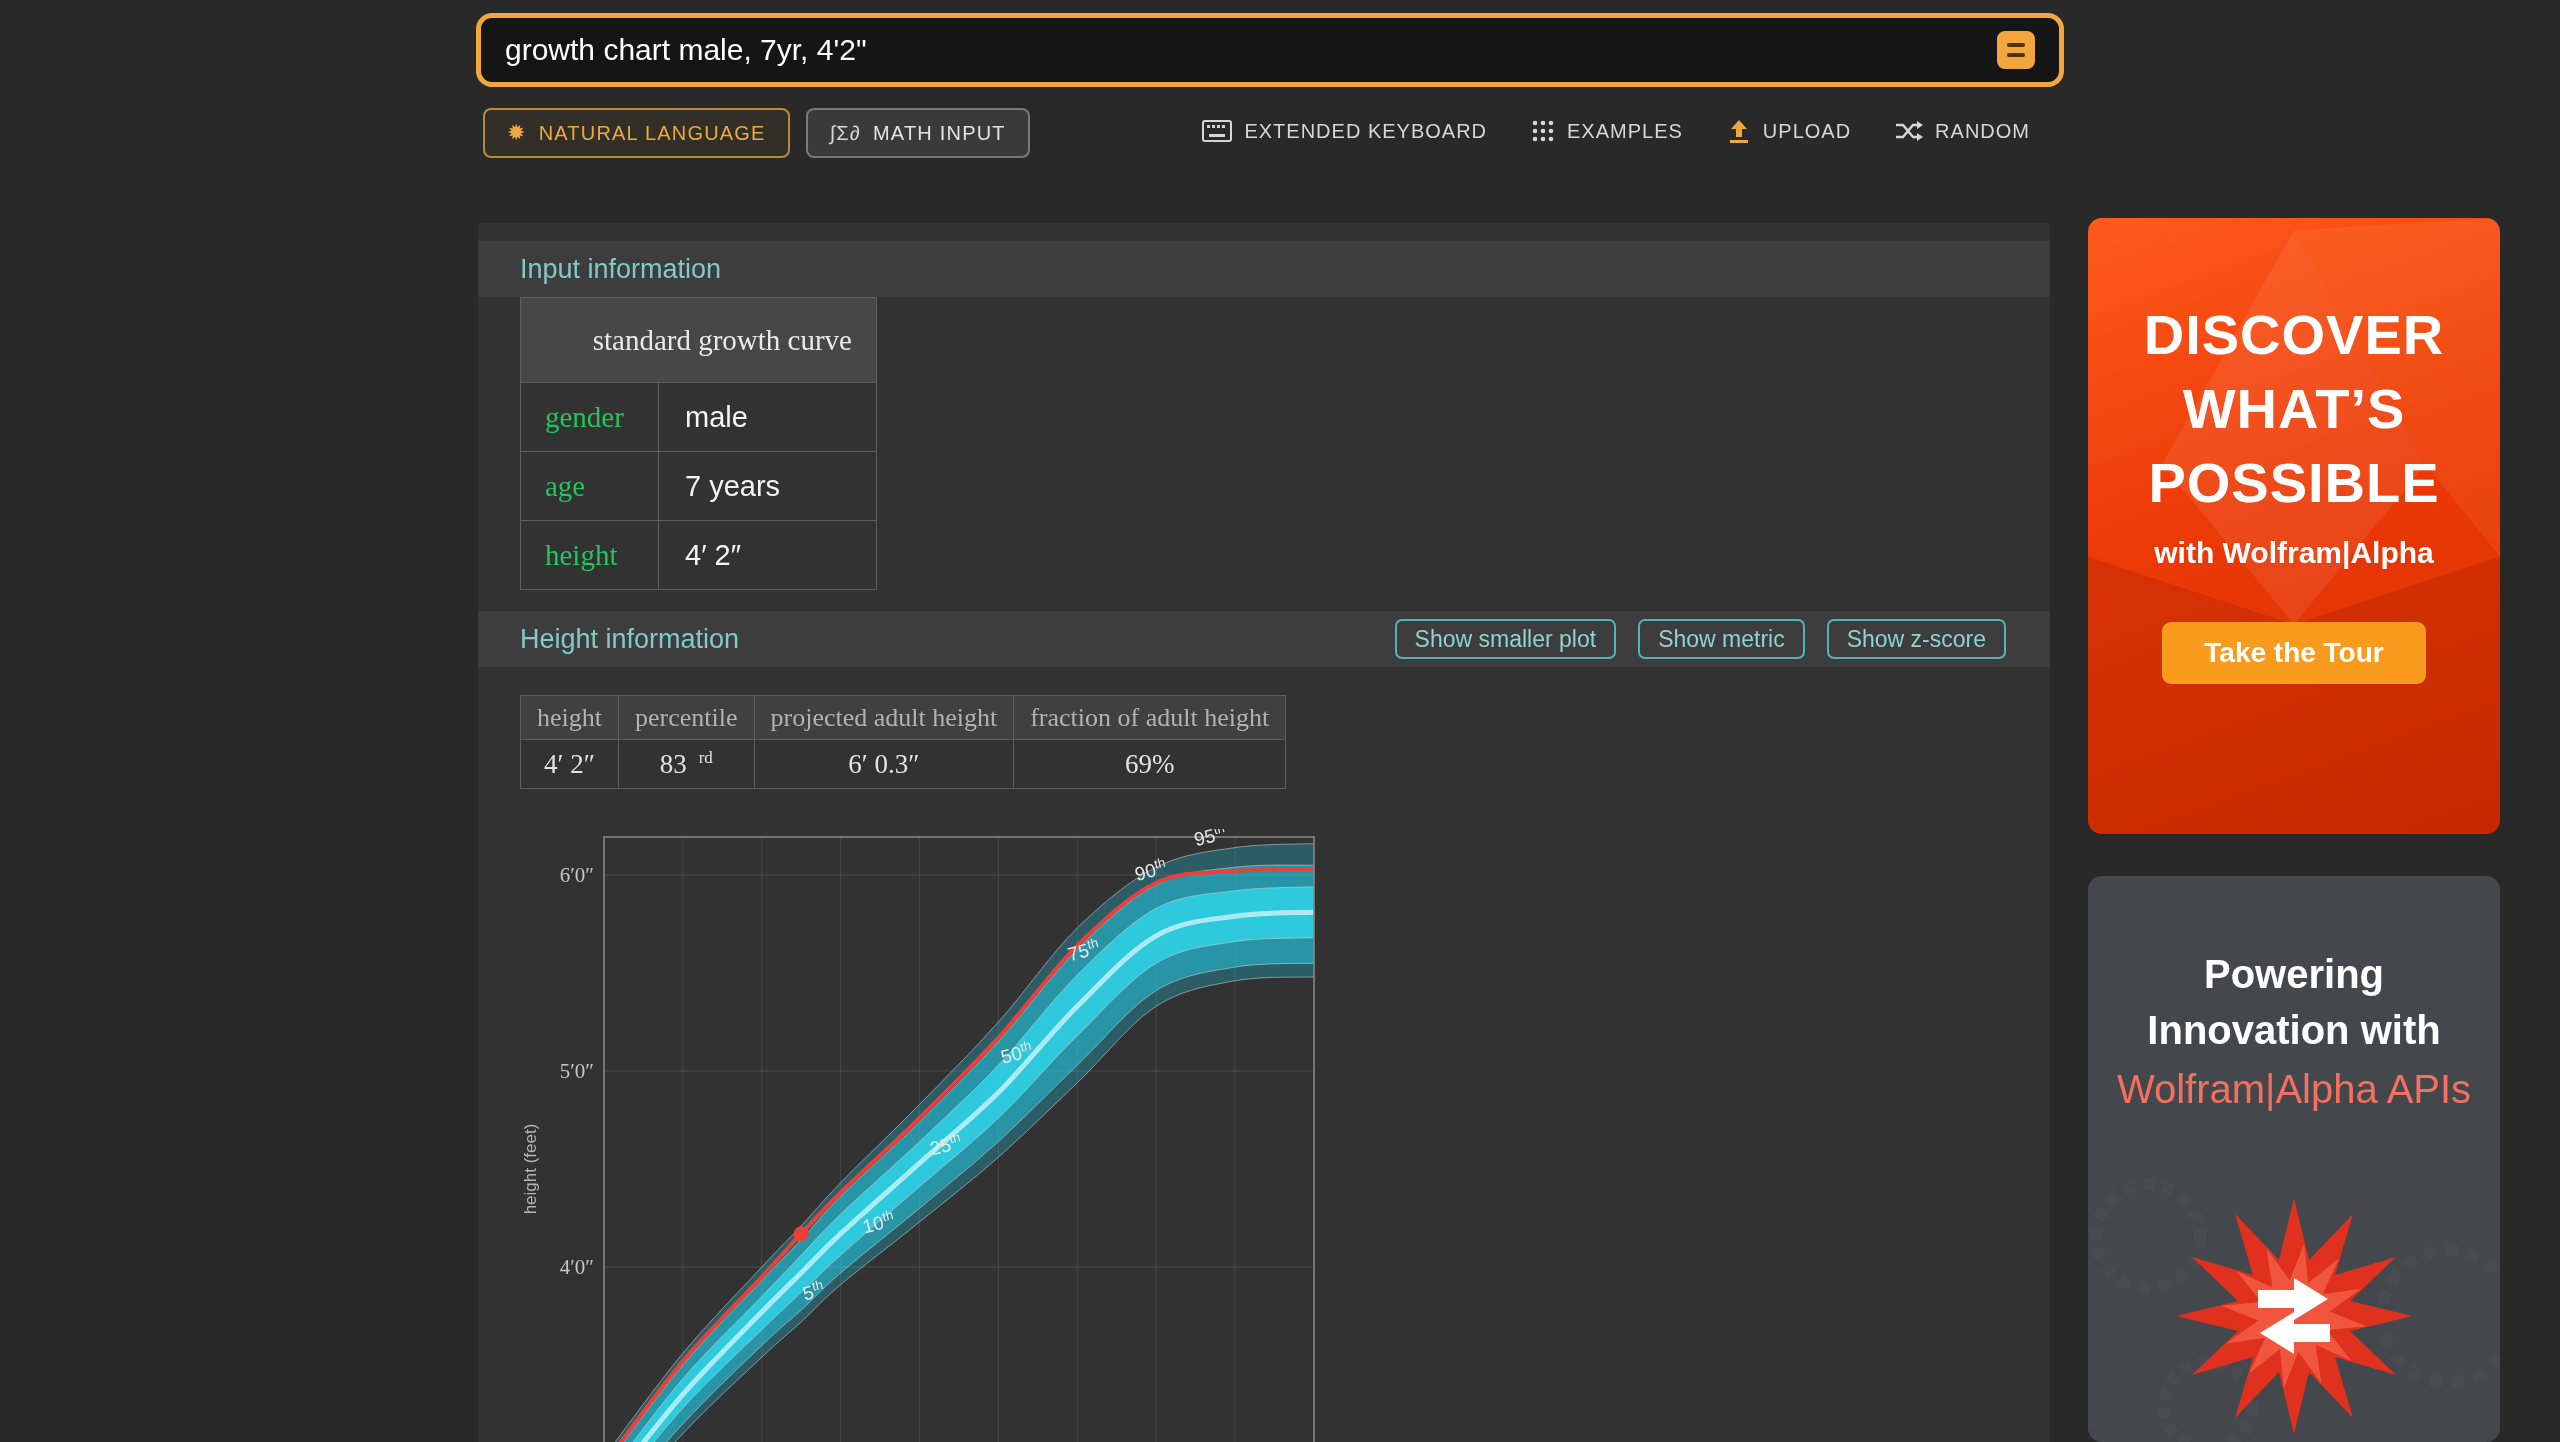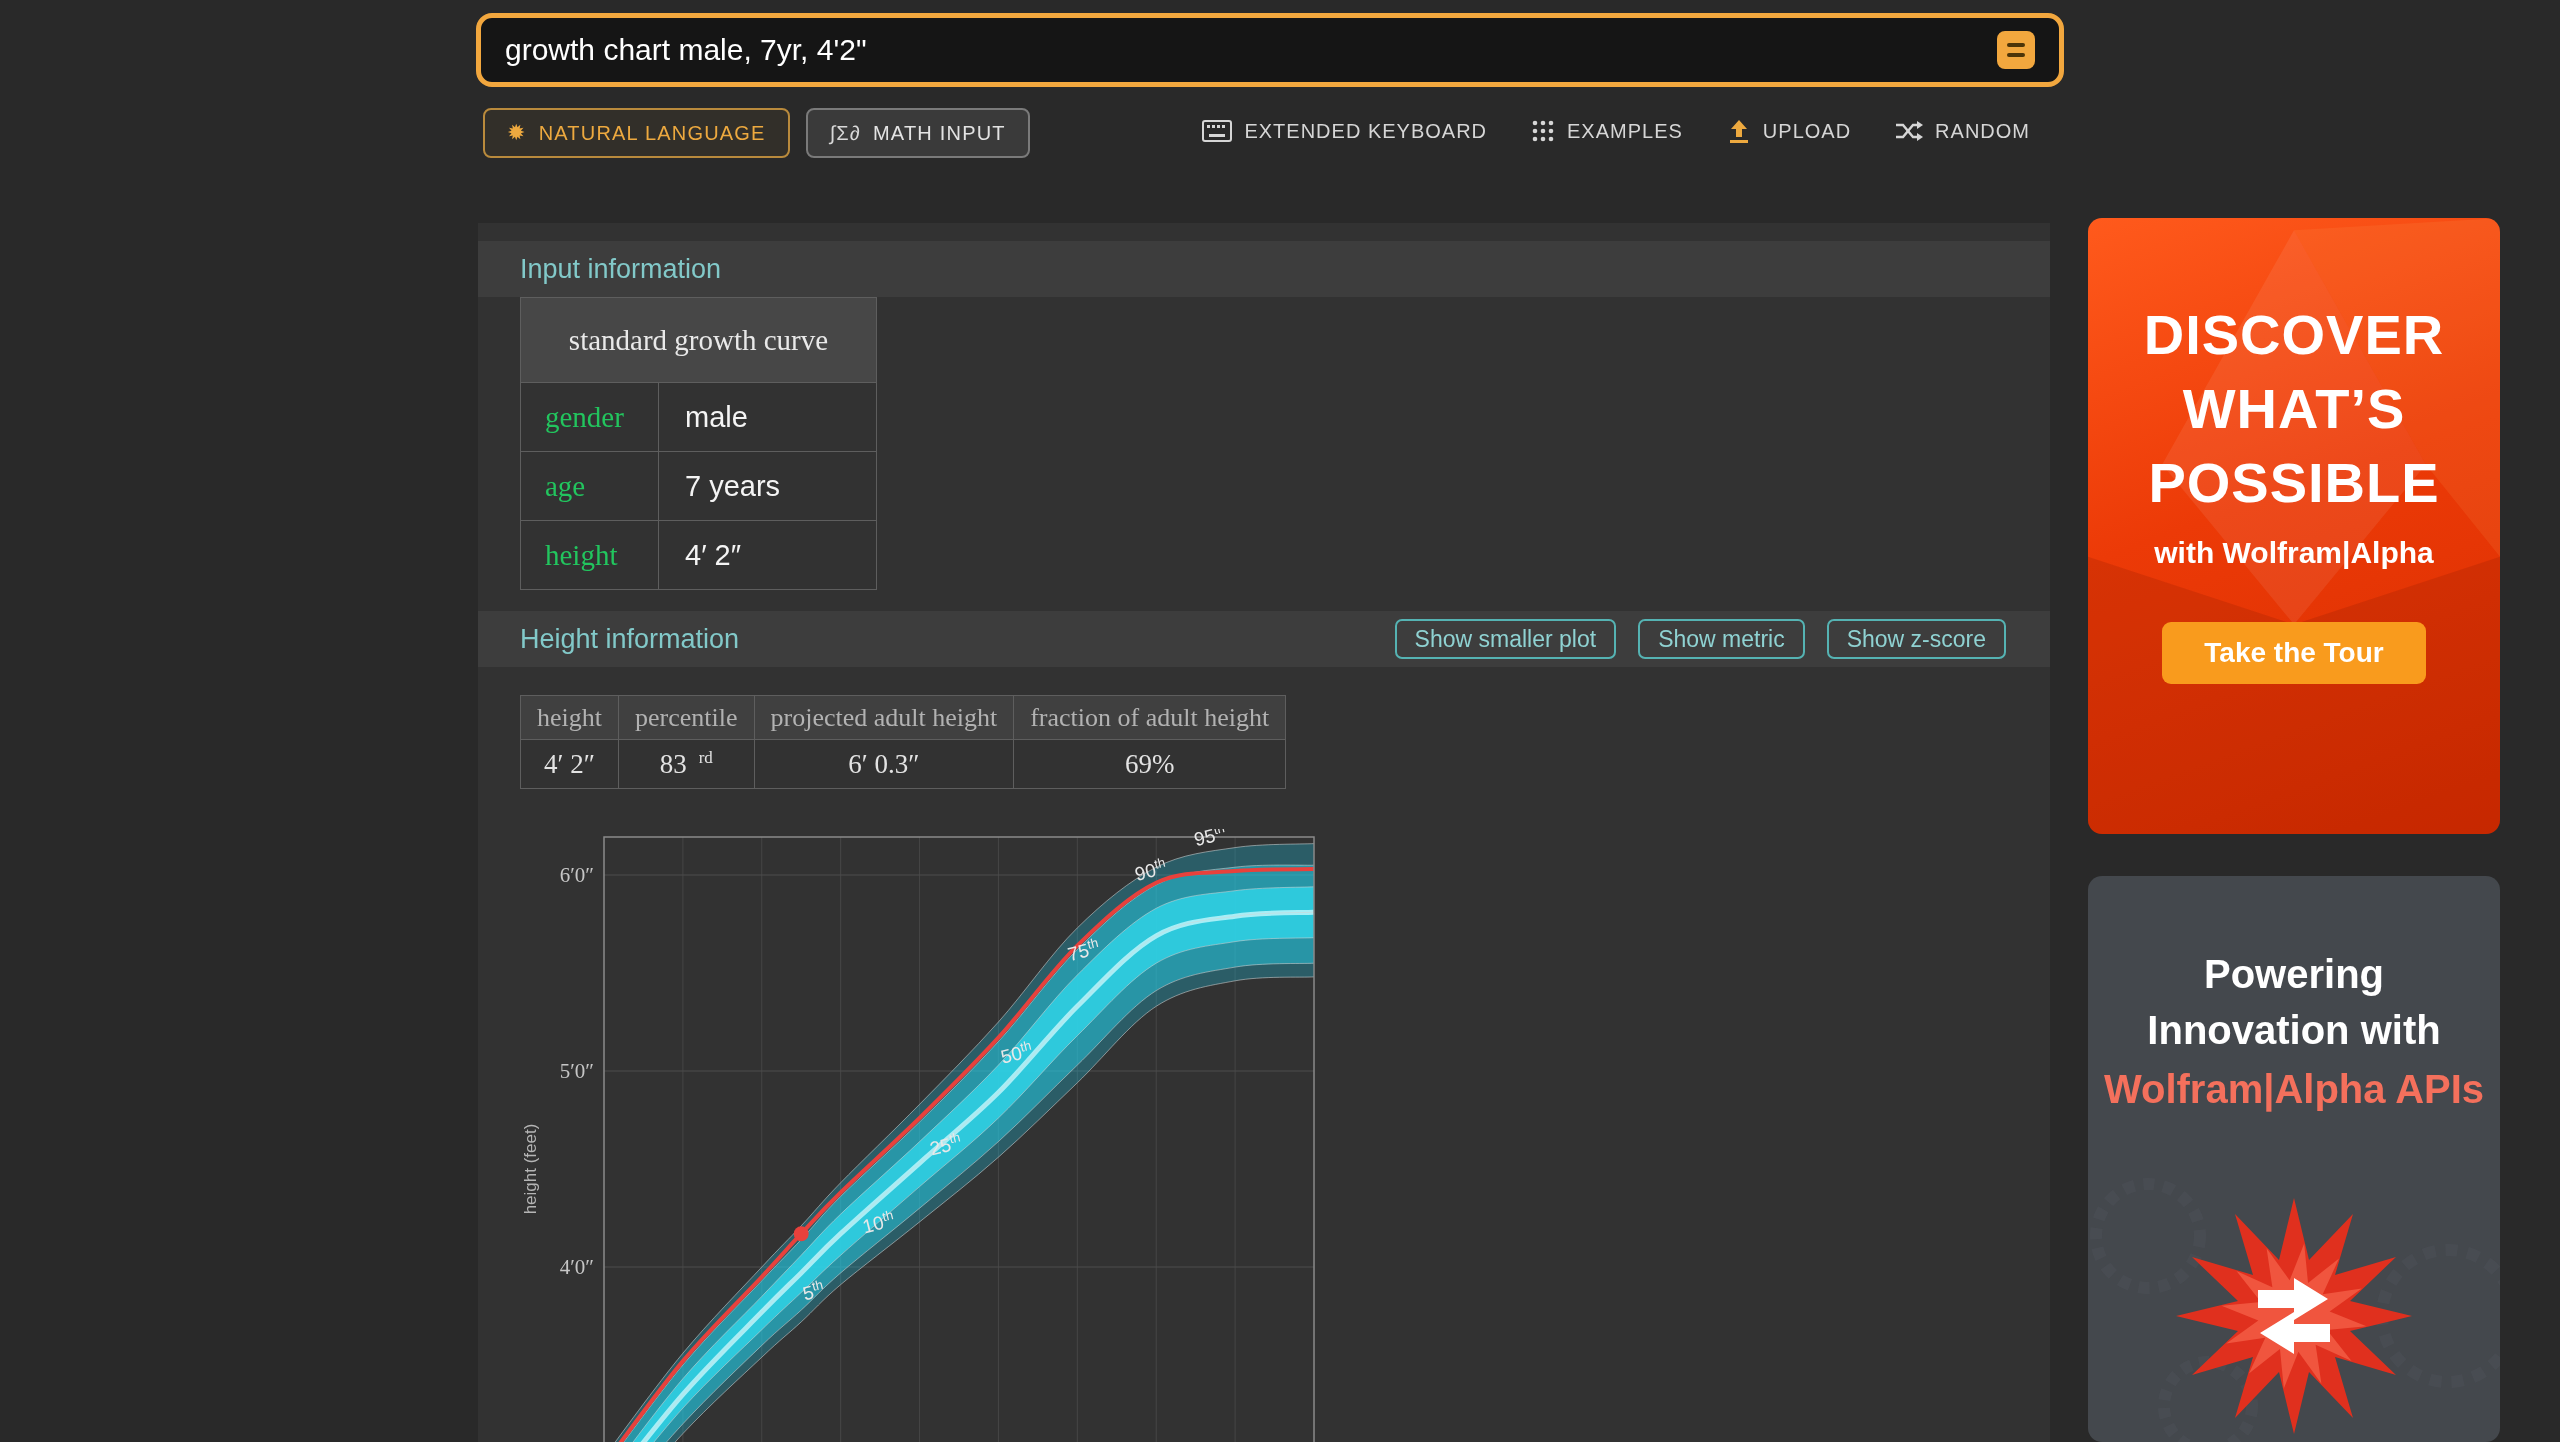--- a/index.html
+++ b/index.html
@@ -39,21 +39,21 @@
   .pod-header.h2 { top:388px; justify-content:space-between; }
   .pod-title { color:#82c9c9; font-size:27px; }
   .pod-actions { display:flex; gap:22px; }
   .pod-action-btn { height:40px; padding:0 18px; background:transparent; border:2px solid #55b3b3;
     border-radius:7px; color:#8fd2d2; font-size:23px; cursor:pointer; font-family:"Liberation Sans", sans-serif; }
 
   
   table { border-collapse:collapse; }
   .input-table { position:absolute; top:74px; left:42px; }
   .input-table th, .input-table td { border:1px solid #5e5e5e; }
-  .input-table th { background:#474747; height:85px; text-align:center; padding:0 24px;
+  .input-table th { background:#474747; height:85px; text-align:right; padding:0 24px;
     font-family:"Liberation Serif", serif; font-weight:normal; font-size:29px; color:#e9e9e9; }
   .input-table td { height:69px; }
   .input-table td.lbl { width:138px; padding:0 24px; font-family:"Liberation Serif", serif;
     color:#22c55e; font-size:29px; }
   .input-table td.val { width:218px; padding:0 26px; color:#f4f4f4; font-size:29px;margin-left:44px; }
 
   
   .height-table { position:absolute; top:472px; left:42px; }
   .height-table th, .height-table td { border:1px solid #5e5e5e; text-align:center;
     font-family:"Liberation Serif", serif; font-weight:normal; }
@@ -76,21 +76,21 @@
   .ad-tour-sub { color:#ffffff; font-size:30px; font-weight:bold; margin-top:16px; z-index:2; }
   .ad-tour-btn { margin-top:52px; height:62px; padding:0 42px; background:#f99b1d; border:none;
     border-radius:9px; color:#ffffff; font-size:28px; font-weight:bold; cursor:pointer; z-index:2;
     font-family:"Liberation Sans", sans-serif; }
   .ad-tour-pad { height:80px; }
 
   .ad-api { position:absolute; left:2088px; top:876px; width:412px; height:566px; border-radius:14px;
     overflow:hidden; background:#44484d; cursor:pointer; }
   .ad-api-text { position:relative; z-index:2; text-align:center; padding-top:70px; }
   .ad-api-line { color:#ffffff; font-size:40px; font-weight:bold; line-height:56px; }
-  .ad-api-accent { font-size:40px; font-weight:bold; line-height:62px; }
+  .ad-api-accent { font-size:40px; font-weight:normal; line-height:62px; }
   .ad-api-art { position:absolute; left:0; top:300px; width:412px; height:266px; }
 </style>
 </head>
 <body>
 
 <div class="search-bar">
   <input type="text" value="growth chart male, 7yr, 4'2&quot;" style="">
   <button class="compute-btn">
     <span class="bar"></span>
     <span class="bar"></span>

